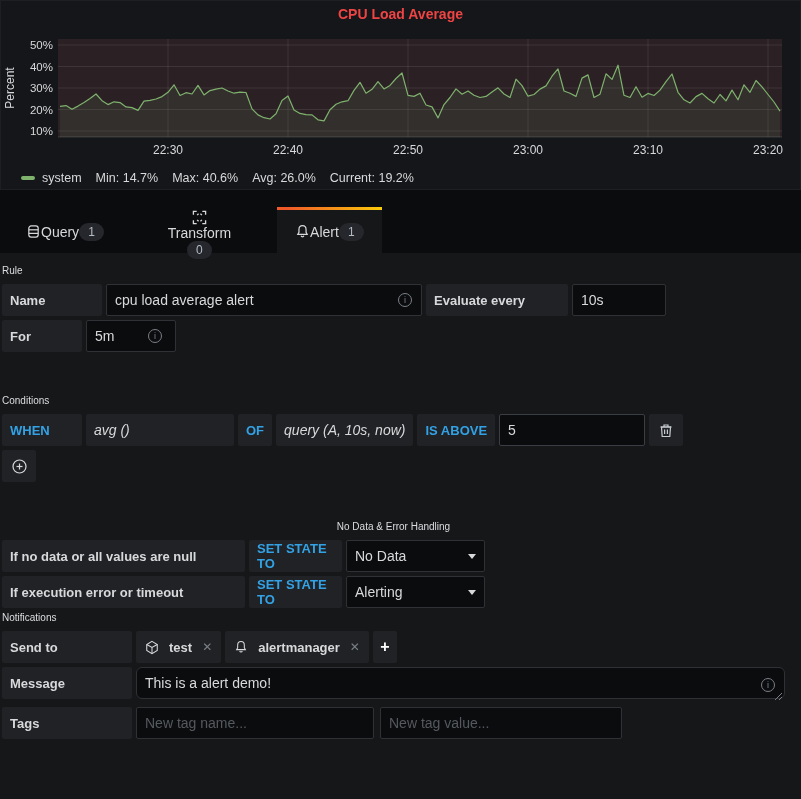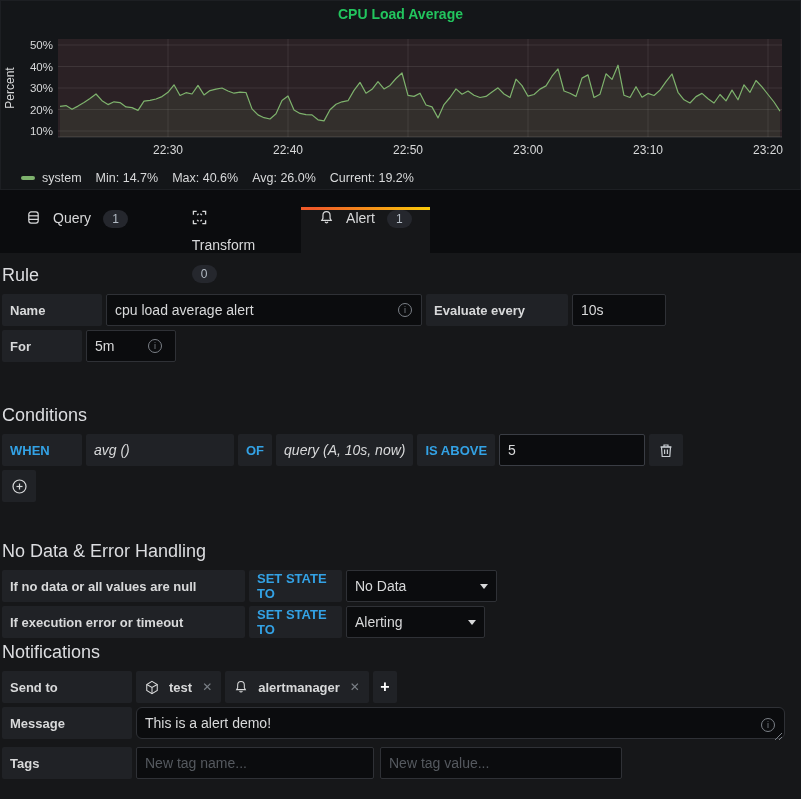--- a/index.html
+++ b/index.html
@@ -1,41 +1,41 @@
 <!DOCTYPE html>
 <html><head>
 <meta charset="utf-8">
 <style>
   * { margin:0; padding:0; box-sizing:border-box; }
   html,body { width:801px; height:799px; background:#161719; overflow:hidden;
     font-family:"Liberation Sans", sans-serif; color:#d8d9da; }
 
   
   .panel { height:190px; background:#141619; border:1px solid #1d1f23; padding-top:5px; }
-  .panel-title { text-align:center; font-size:14px; font-weight:bold; color:#22c55e; height:18px; }
+  .panel-title { text-align:center; font-size:14px; font-weight:bold; color:#ef4444; height:18px; }
   .chart-wrap { margin-top:7px; }
   .legend { display:flex; align-items:center; gap:14px; font-size:12.5px; color:#d8d9da; margin:6px 0 0 20px; }
   .legend-swatch { width:14px; height:4px; border-radius:2px; display:inline-block; }
   .legend-series { display:flex; align-items:center; gap:7px; }
 
   
   .tabstrip { height:63px; background:#0b0c0e; display:flex; align-items:flex-end; }
-  .tab { height:46px; display:flex; align-items:flex-start; gap:12px; padding:0 18px; cursor:pointer;
+  .tab { height:46px; display:flex; align-items:center; gap:0; padding:0 18px; cursor:pointer;
     font-size:14px; color:#d8d9da; position:relative; border-top:3px solid transparent; }
   .tab svg { flex:none; }
   .tab .badge { background:#25272d; color:#b4bcc5; font-size:12px; border-radius:11px; padding:2px 9px; }
   .tab.active { background:#161719; border-top:none; }
   .tab.active::before { content:""; position:absolute; top:0; left:0; right:0; height:3px;
     background:linear-gradient(to right,#f05a28 10%,#fbca0a 99%); }
   .tab.active { padding-top:3px; }
 
   
   .form { padding:0 16px 4px 2px; background:#161719; }
-  .sec-heading { font-size:18px; color:#dcdde0; font-weight:400; margin-bottom:8px; }
-  .mt-rule{ margin-top:12px;} .mt-cond{ margin-top:43px;} .mt-nodata{ margin-top:39px;} .mt-notif{ }
+  .sec-heading { font-size:10px; color:#dcdde0; font-weight:400; margin-bottom:8px; }
+  .mt-rule{ margin-top:12px;} .mt-cond{ margin-top:43px;} .mt-nodata{ margin-top:39px;text-align:center;} .mt-notif{ }
   .row { display:flex; gap:4px; margin-bottom:4px; align-items:stretch; }
   .lbl { background:#202226; border-radius:2px; height:32px; display:flex; align-items:center;
     padding:0 8px; font-size:13px; font-weight:bold; color:#d8d9da; flex:none; }
   .kw  { background:#202226; border-radius:2px; height:32px; display:flex; align-items:center;
     padding:0 8px; font-size:13px; font-weight:bold; color:#33a2e5; flex:none; cursor:pointer; }
   .seg { background:#202226; border-radius:2px; height:32px; display:flex; align-items:center;
     padding:0 8px; font-size:14px; color:#d8d9da; flex:none; cursor:pointer;font-style:italic; }
   .input-wrap { position:relative; flex:none; }
   input.txt, .selectbox, textarea.txt {
     background:#0b0c0e; border:1px solid #2f3136; border-radius:2px; height:32px;
@@ -189,21 +189,21 @@
           <line x1="8.5" y1="5.5" x2="8.5" y2="11.5"></line>
           <line x1="5.5" y1="8.5" x2="11.5" y2="8.5"></line>
       </svg>
     </button>
   </div>
 
   <div class="sec-heading mt-nodata">No Data &amp; Error Handling</div>
   <div class="row">
     <div class="lbl" style="width:243px;">If no data or all values are null</div>
     <div class="kw" style="width:93px;">SET STATE TO</div>
-    <div class="selectbox" style="width:151px;flex:none;gap:33px;">
+    <div class="selectbox" style="width:139px;flex:none;gap:33px;">
       <span>No Data</span>
       <span class="caret"></span>
     </div>
   </div>
   <div class="row">
     <div class="lbl" style="width:243px;">If execution error or timeout</div>
     <div class="kw" style="width:93px;">SET STATE TO</div>
     <div class="selectbox" style="width:139px;flex:none;">
       <span>Alerting</span>
       <span class="caret"></span>

